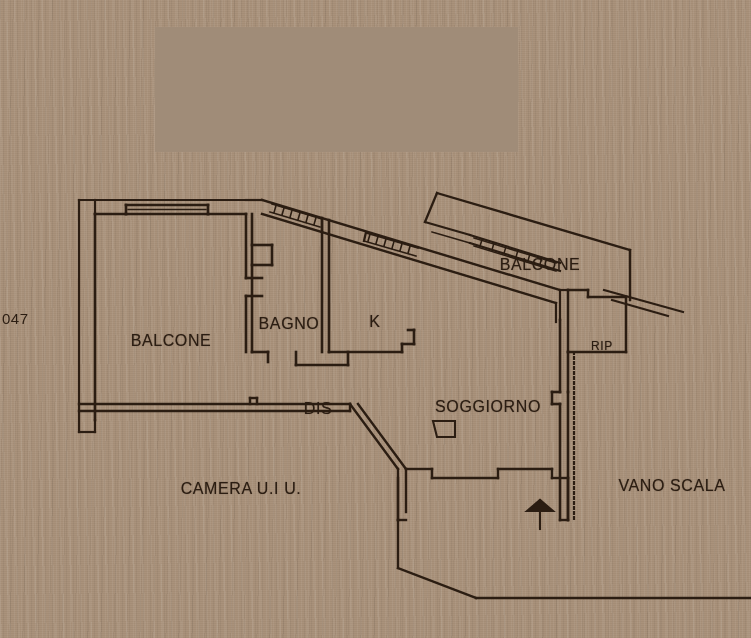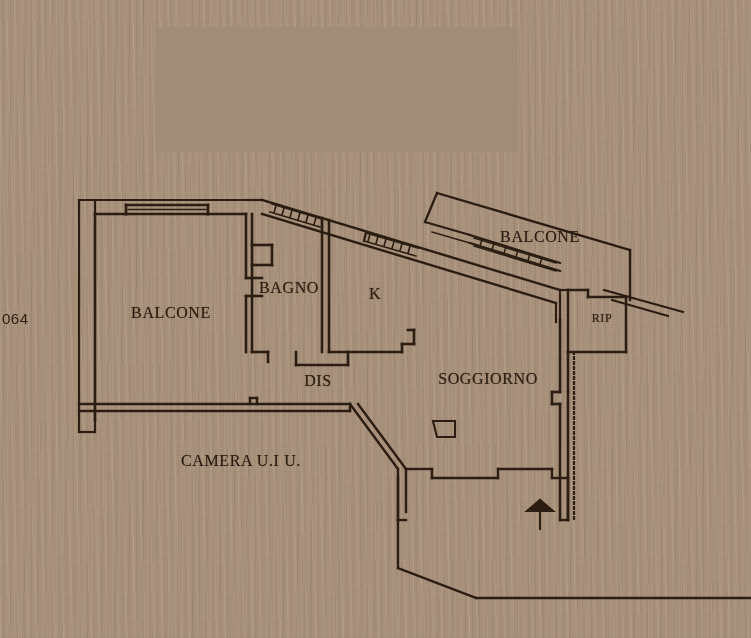--- a/index.html
+++ b/index.html
@@ -19,27 +19,28 @@
       repeating-linear-gradient(0deg, rgba(0,0,0,0.022) 0px, rgba(0,0,0,0.022) 1px, rgba(255,255,255,0.018) 1px, rgba(255,255,255,0.018) 2px);
   }
   #plan-svg{position:absolute;left:0;top:0;width:751px;height:638px;}
   .redaction{
     position:absolute;
     background:#a08c78;
   }
   .roomlabel{
     position:absolute;
     color:#2b1d12;
-    font-family:Liberation Serif, serif;
+    font-family:Liberation Sans, sans-serif;
     font-size:16px;
     letter-spacing:0.6px;
     white-space:nowrap;
     text-shadow:0 0 1px rgba(43,29,18,0.55);
     transform:translate(-50%,-50%);
     pointer-events:none;
+    margin-top:28px;
   }
   .roomlabel.small{font-size:12px;}
   .edge-code{
     position:absolute;
     color:#2b1d12;
     font-size:15px;
     letter-spacing:0.5px;
     white-space:nowrap;
   }
 </style>
@@ -259,24 +260,25 @@
         <path d="M 527,511 L 540,500 L 553,511 Z" fill="#2b1d12" stroke="#2b1d12"></path>
       </g>
 
       <g stroke-width="2.1">
         <path d="M 433,421 L 455,421 L 455,437 L 437,437 Z"></path>
       </g>
 
     </g>
   </svg>
 
-  <div class="edge-code" id="edge-code-0" style="left: 2px; top: 310px;">064</div>
+  <div class="edge-code" id="edge-code-0" style="left: 2px; top: 310px;">047</div>
 
   <div class="roomlabel" id="rl-0" style="left: 171px; top: 313px;">BALCONE</div>
-  <div class="roomlabel" id="rl-1" style="left: 289px; top: 288px;">BAGNO</div>
+  <div class="roomlabel" id="rl-1" style="left: 289px; top: 296px;">BAGNO</div>
   <div class="roomlabel" id="rl-2" style="left: 375px; top: 294px;">K</div>
   <div class="roomlabel" id="rl-3" style="left: 318px; top: 381px;">DIS</div>
   <div class="roomlabel" id="rl-4" style="left: 540px; top: 237px;">BALCONE</div>
   <div class="roomlabel small" id="rl-5" style="left: 602px; top: 318px;">RIP</div>
   <div class="roomlabel" id="rl-6" style="left: 488px; top: 379px;">SOGGIORNO</div>
   <div class="roomlabel" id="rl-7" style="left: 241px; top: 461px;">CAMERA U.I U.</div>
+  <div class="roomlabel" id="rl-8" style="left: 672px; top: 458px;">VANO SCALA</div>
 
 </div>
 
 </body></html>

